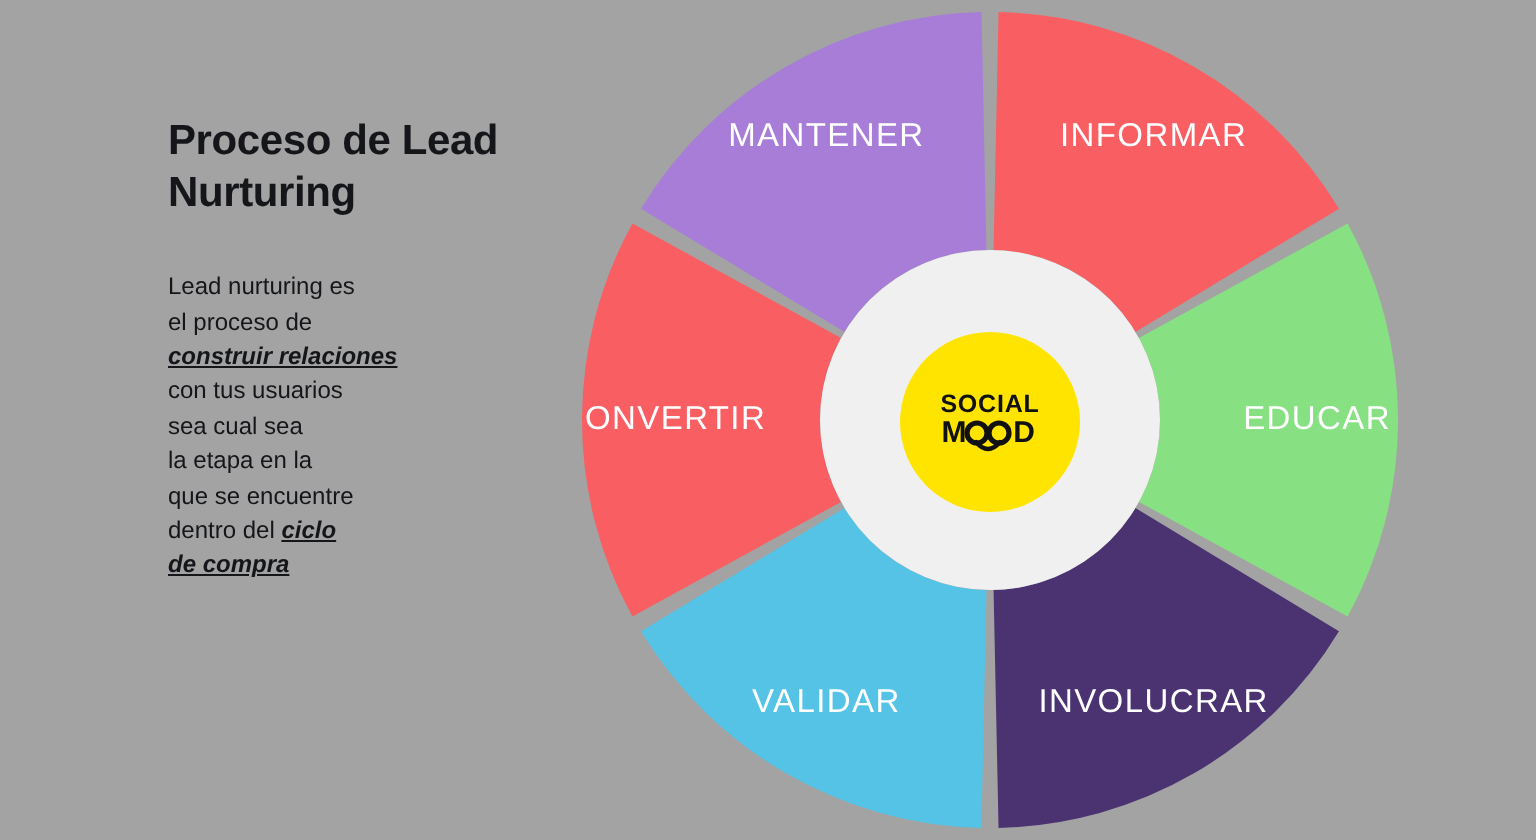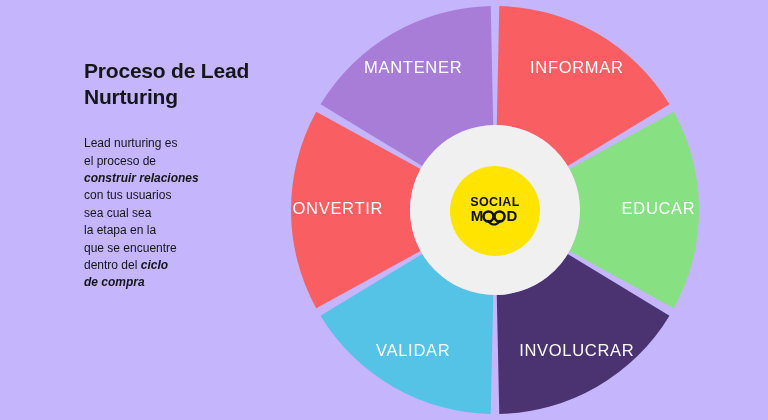--- a/index.html
+++ b/index.html
@@ -41,20 +41,21 @@
     margin: 0;
     margin-top: 26px;
     font-size: 12px;
     line-height: 1.45;
     color: #15161a;
     white-space: pre-line;
   }
   #description .em {
     font-weight: bold;
     font-style: italic;
+    text-decoration: underline;
   }
 
   
   #wheel {
     position: absolute;
     left: 291px;
     top: 6px;
     width: 408px;
     height: 408px;
   }
@@ -80,21 +81,21 @@
     width: 90px;
     height: 90px;
   }
   #center-logo svg {
     display: block;
   }
 </style>
 </head>
 <body style="background: rgb(235, 235, 235);">
 
-<div id="infographic" style="background: #c4b5fd;">
+<div id="infographic" style="background: #a3a3a3;">
 
   <div id="text-panel">
     <h1 id="page-title">Proceso de Lead
 Nurturing</h1>
     <p id="description"><span>Lead nurturing es
 el proceso de
 </span><span class="em">construir relaciones</span><span>
 con tus usuarios
 sea cual sea
 la etapa en la

